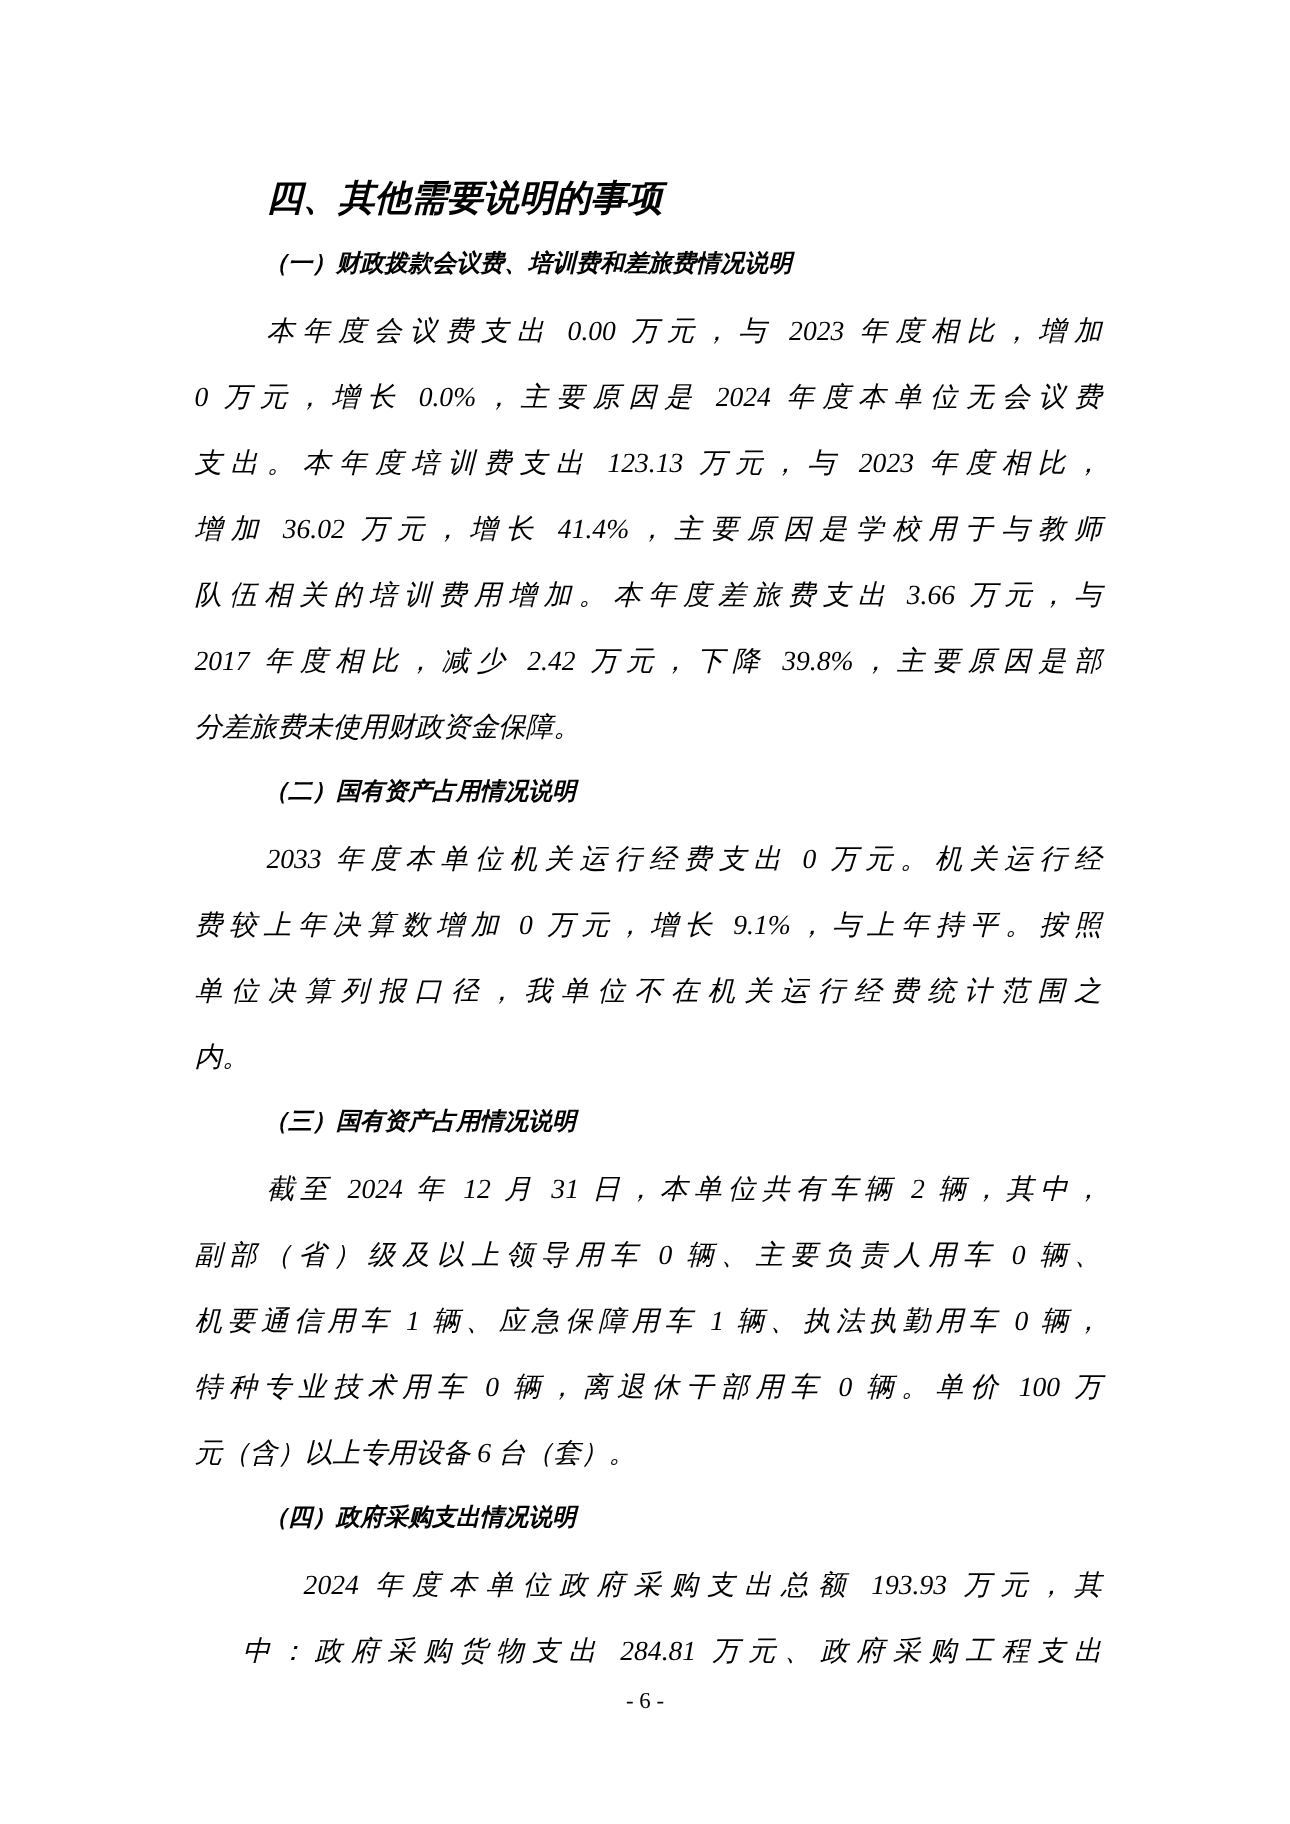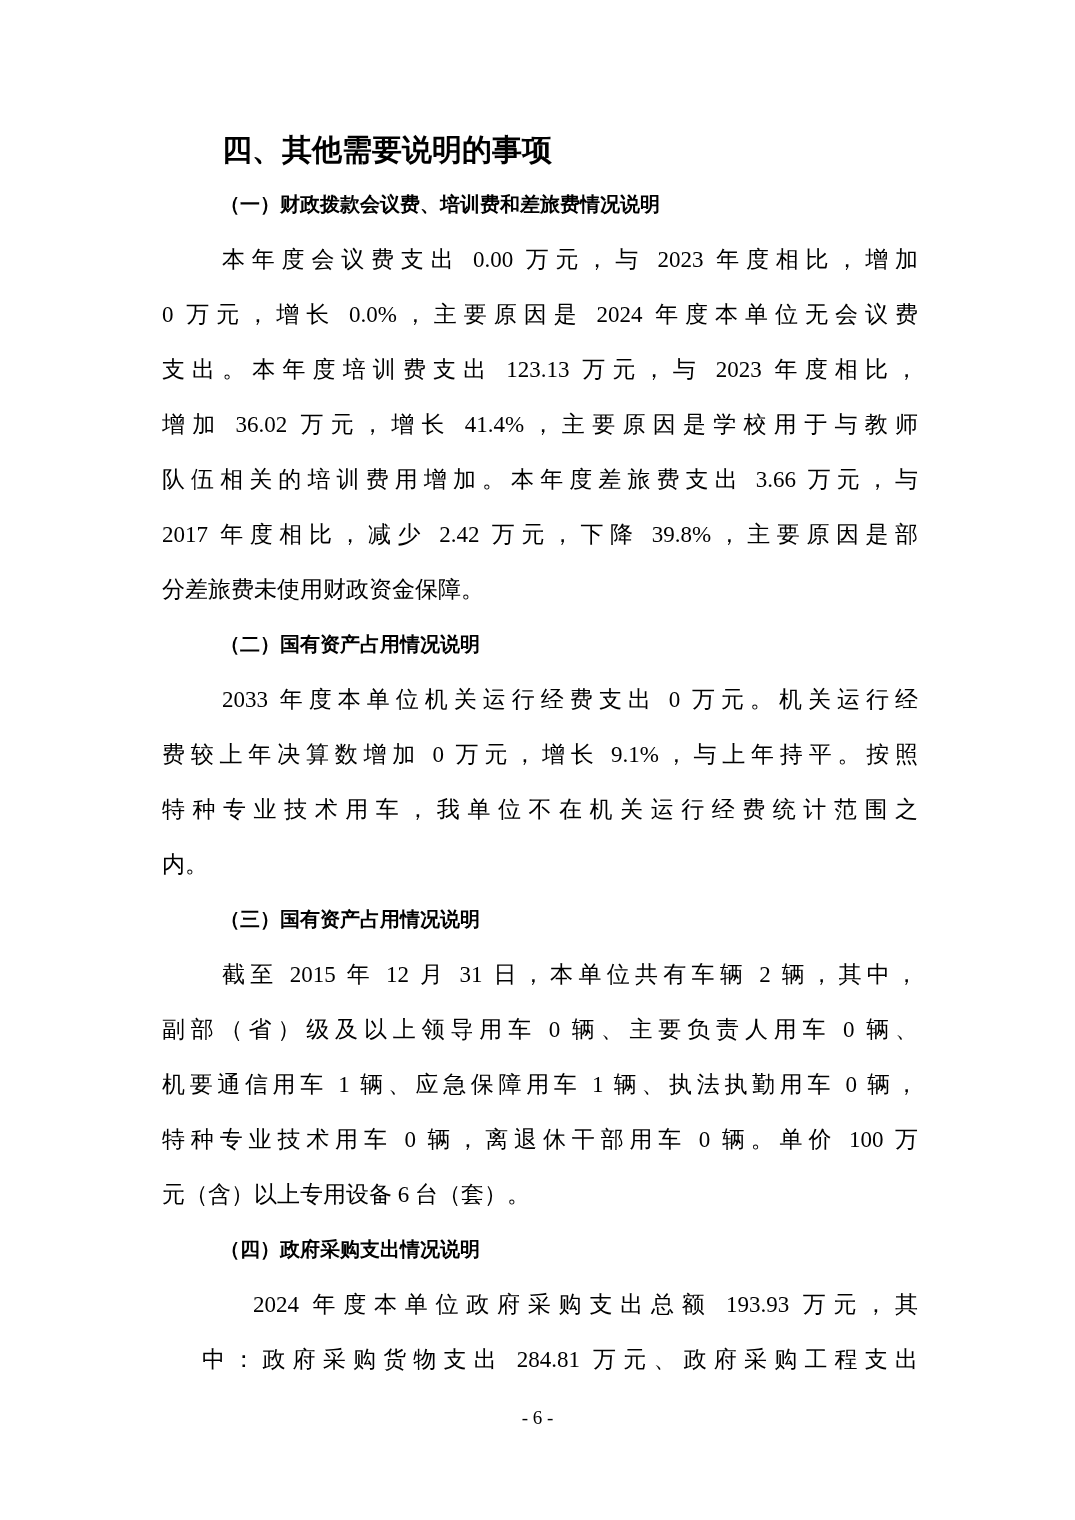--- a/index.html
+++ b/index.html
@@ -8,22 +8,23 @@
     position: relative;
     width: 1075px;
     height: 1520px;
     background: #ffffff;
     color: #000000;
     overflow: hidden;
   }
   .content {
     position: absolute;
     left: 162px;
-    top: 122px;
+    top: 138px;
     width: 756px;
+    font-style: italic;
   }
   .h1 {
     font-family: "Liberation Sans", "DejaVu Sans", sans-serif;
     font-weight: 700;
     font-size: 30px;
     line-height: 55px;
     height: 55px;
     padding-left: 60px;
     white-space: nowrap;
   }
@@ -69,24 +70,24 @@
         <div class="line fill" style="padding-left: 60px;">本年度会议费支出 0.00 万元，与 2023 年度相比，增加</div>
         <div class="line fill">0 万元，增长 0.0%，主要原因是 2024 年度本单位无会议费</div>
         <div class="line fill">支出。本年度培训费支出 123.13 万元，与 2023 年度相比，</div>
         <div class="line fill">增加 36.02 万元，增长 41.4%，主要原因是学校用于与教师</div>
         <div class="line fill">队伍相关的培训费用增加。本年度差旅费支出 3.66 万元，与</div>
         <div class="line fill">2017 年度相比，减少 2.42 万元，下降 39.8%，主要原因是部</div>
         <div class="line">分差旅费未使用财政资金保障。</div>
         <div class="sec-heading">（二）国有资产占用情况说明</div>
         <div class="line fill" style="padding-left: 60px;">2033 年度本单位机关运行经费支出 0 万元。机关运行经</div>
         <div class="line fill">费较上年决算数增加 0 万元，增长 9.1%，与上年持平。按照</div>
-        <div class="line fill">特种专业技术用车，我单位不在机关运行经费统计范围之</div>
+        <div class="line fill">单位决算列报口径，我单位不在机关运行经费统计范围之</div>
         <div class="line">内。</div>
         <div class="sec-heading">（三）国有资产占用情况说明</div>
-        <div class="line fill" style="padding-left: 60px;">截至 2015 年 12 月 31 日，本单位共有车辆 2 辆，其中，</div>
+        <div class="line fill" style="padding-left: 60px;">截至 2024 年 12 月 31 日，本单位共有车辆 2 辆，其中，</div>
         <div class="line fill">副部（省）级及以上领导用车 0 辆、主要负责人用车 0 辆、</div>
         <div class="line fill">机要通信用车 1 辆、应急保障用车 1 辆、执法执勤用车 0 辆，</div>
         <div class="line fill">特种专业技术用车 0 辆，离退休干部用车 0 辆。单价 100 万</div>
         <div class="line">元（含）以上专用设备 6 台（套）。</div>
         <div class="sec-heading">（四）政府采购支出情况说明</div>
         <div class="line fill" style="padding-left: 91px;">2024 年度本单位政府采购支出总额 193.93 万元，其</div>
         <div class="line fill" style="padding-left: 40px;">中：政府采购货物支出 284.81 万元、政府采购工程支出</div>
       </div>
   </div>
   <div class="footer">- 6 -</div>

